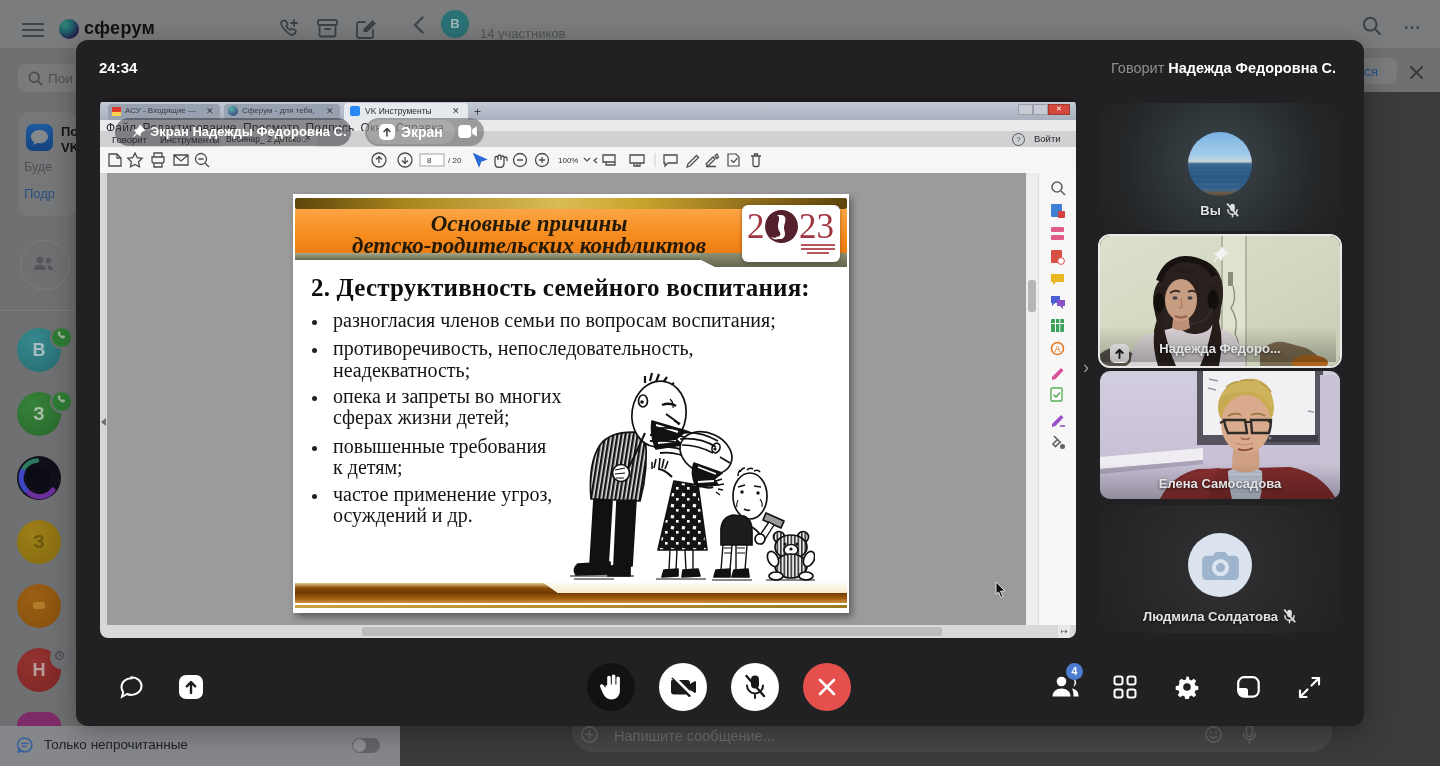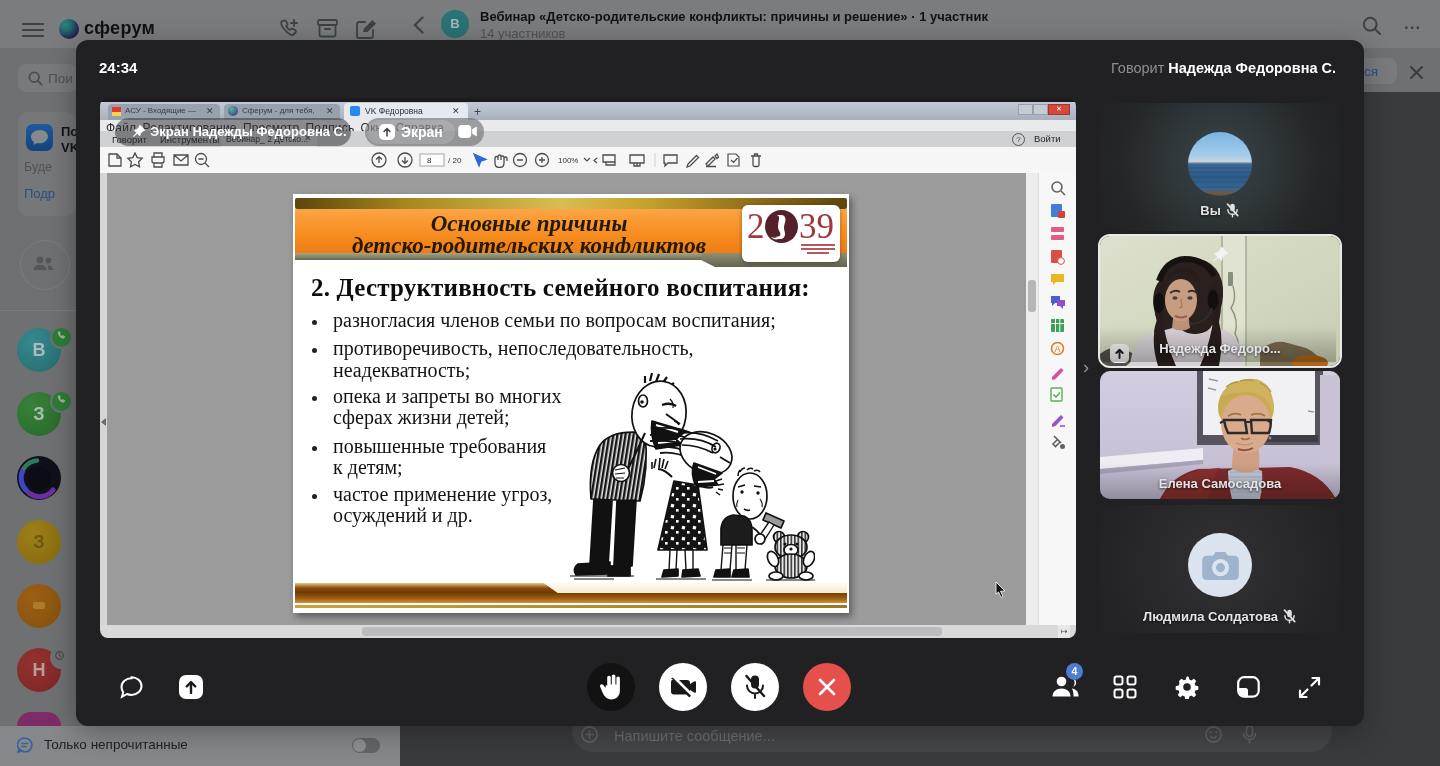--- a/index.html
+++ b/index.html
@@ -48,21 +48,20 @@
       <path d="M8 10h5" stroke-linecap="round"></path>
     </svg>
   <svg class="abs" style="left:355px;top:19px" width="21" height="21" viewBox="0 0 21 21" fill="none" stroke="#3d4248" stroke-width="1.8" stroke-linecap="round">
       <path d="M10 3H4a2 2 0 0 0-2 2v12a2 2 0 0 0 2 2h12a2 2 0 0 0 2-2v-6"></path>
       <path d="M8 13l1-3.5L17.5 1 21 4.5 12.5 13z" fill="#3d4248" stroke="none"></path>
     </svg>
   <svg class="abs" style="left:413px;top:16px" width="11" height="18" viewBox="0 0 11 18" fill="none" stroke="#43464a" stroke-width="2.4" stroke-linecap="round">
       <path d="M9.5 1.5 2 9l7.5 7.5"></path>
     </svg>
   <div class="abs" style="left:441px;top:10px;width:28px;height:28px;border-radius:50%;background:#2a7276;color:#9fb8ba;font-size:13px;font-weight:700;text-align:center;line-height:28px;">В</div>
-  <div class="abs dimtxt" style="left:480px;top:9px;font-size:13px;font-weight:700;color:#101214;white-space:nowrap;">Вебинар «Детско-родительские конфликты: причины и решение» · 1 участник</div>
   <div class="abs" style="left:480px;top:26px;font-size:13px;color:#515456;">14 участников</div>
   <svg class="abs" style="left:1362px;top:16px" width="20" height="20" viewBox="0 0 20 20" fill="none" stroke="#3d4248" stroke-width="2">
       <circle cx="8.2" cy="8.2" r="6.4"></circle>
       <path d="M13.2 13.2 18 18" stroke-linecap="round"></path>
     </svg>
   <div class="abs" style="left:1404px;top:14px;font-size:17px;font-weight:700;color:#3d4248;letter-spacing:1px;">...</div>
 
   <div class="abs" style="left:1345px;top:58px;width:52px;height:26px;border-radius:8px;background:#7a7b7d;"></div>
   <div class="abs" style="left:1364px;top:64px;font-size:13.5px;font-weight:500;color:#27518b;">ся</div>
   <svg class="abs" style="left:1409px;top:65px" width="15" height="15" viewBox="0 0 15 15" stroke="#393b3d" stroke-width="2" stroke-linecap="round">
@@ -153,21 +152,21 @@
       <div class="abs" style="left:8px;top:6px;width:112px;height:16px;border-radius:4px 4px 0 0;background:#98a1af;"></div>
       <div class="abs" style="left:12px;top:9px;width:9px;height:9px;background:linear-gradient(180deg,#e03c2e 55%,#f5d34f 55%);"></div>
       <div class="abs" style="left:25px;top:8px;width:76px;height:11px;overflow:hidden;font-size:8px;color:#383c42;">АСУ - Входящие — Янд</div>
       <div class="abs" style="left:106px;top:8px;font-size:9px;color:#3a3c40;">✕</div>
       <div class="abs" style="left:124px;top:6px;width:116px;height:16px;border-radius:4px 4px 0 0;background:#98a1af;"></div>
       <div class="abs" style="left:128px;top:8px;width:10px;height:10px;border-radius:50%;background:radial-gradient(circle at 35% 30%,#52b5a5,#3a2a7a);"></div>
       <div class="abs" style="left:142px;top:8px;width:78px;height:11px;overflow:hidden;font-size:8px;color:#383c42;">Сферум - для тебя, шко</div>
       <div class="abs" style="left:226px;top:8px;font-size:9px;color:#3a3c40;">✕</div>
       <div class="abs" style="left:244px;top:5px;width:124px;height:17px;border-radius:4px 4px 0 0;background:#e6e9ee;"></div>
       <div class="abs" style="left:250px;top:8px;width:10px;height:10px;border-radius:2px;background:#2787f5;"></div>
-      <div class="abs" style="left:265px;top:8px;width:80px;height:11px;overflow:hidden;font-size:8.5px;color:#2a2c30;">VK Федоровна</div>
+      <div class="abs" style="left:265px;top:8px;width:80px;height:11px;overflow:hidden;font-size:8.5px;color:#2a2c30;">VK Инструменты</div>
       <div class="abs" style="left:352px;top:8px;font-size:9px;color:#3a3c40;">✕</div>
       <div class="abs" style="left:374px;top:7px;font-size:12px;color:#3f4246;">+</div>
       <div class="abs" style="left:918px;top:6px;width:13px;height:9px;background:#c6cbd4;border:1px solid #9aa0ab;"></div>
       <div class="abs" style="left:933px;top:6px;width:13px;height:9px;background:#c6cbd4;border:1px solid #9aa0ab;"></div>
       <div class="abs" style="left:948px;top:6px;width:20px;height:9px;background:#d5483c;border:1px solid #a03a30;color:#fff;font-size:7px;line-height:8px;text-align:center;">✕</div>
       <div class="abs" style="left:0;top:22px;width:976px;height:11px;background:#e9eaec;"></div>
       <div class="abs" style="left:6px;top:23px;font-size:12px;color:#2c2e32;letter-spacing:.2px;word-spacing:6px;">Файл Редактирование Просмотр Подпись Окно Справка</div>
       <div class="abs" style="left:0;top:33px;width:976px;height:16px;background:#cfd1d3;"></div>
       <div class="abs" style="left:12px;top:36px;font-size:9.5px;color:#242628;">Говорит</div>
       <div class="abs" style="left:60px;top:36px;font-size:9.5px;color:#242628;">Инструменты</div>
@@ -277,21 +276,21 @@
         <div class="abs" style="left:16px;top:19px;width:440px;text-align:center;font-family:'Liberation Serif',serif;font-style:italic;font-weight:700;font-size:23px;color:#241a06;line-height:21.5px;">Основные причины<br>детско-родительских конфликтов</div>
         <div class="abs" style="left:2px;top:59px;width:552px;height:7px;background:linear-gradient(180deg,#a5a58a,#828266 60%,#686852);"></div>
         <div class="abs" style="left:408px;top:59px;width:146px;height:14px;background:linear-gradient(180deg,#8f8f72,#646450);clip-path:polygon(0 0,100% 0,100% 100%,14px 100%,0 50%);"></div>
         <div class="abs" style="left:449px;top:11px;width:98px;height:57px;border-radius:6px;background:#fff;box-shadow:0 1px 4px rgba(0,0,0,.35);"></div>
         <div class="abs" style="left:454px;top:13px;font-family:'Liberation Serif',serif;font-size:35px;color:#a03640;">2</div>
         <div class="abs" style="left:472px;top:16px;width:33px;height:33px;border-radius:50%;background:#54202b;"></div>
         <svg class="abs" style="left:476px;top:19px" width="26" height="28" viewBox="0 0 26 28" fill="#fdfdfd">
             <path d="M12 2c3 0 4.5 2 4.5 4.5 0 3-1.5 5-1.5 8 0 2.5 1 4.5 1 6.5 0 3-2 5-5 5-2 0-3.5-1-4-2.5 1.5.5 3 .2 3.8-.8.9-1.2.6-2.7-.3-4.2-1-1.7-1.7-3.5-1.5-5.8C9.2 9 10.5 6 10 4.2 9.7 3 9 2.4 8 2.2 9 2 10.7 2 12 2z"></path>
             <path d="M9.5 23.5c-2.5 1.5-5 1.6-7.5.5 1.8 2.3 4.6 3 7.8 2z"></path>
           </svg>
-        <div class="abs" style="left:506px;top:13px;font-family:'Liberation Serif',serif;font-size:35px;color:#a03640;">39</div>
+        <div class="abs" style="left:506px;top:13px;font-family:'Liberation Serif',serif;font-size:35px;color:#a03640;">23</div>
         <div class="abs" style="left:508px;top:50px;width:34px;height:2px;background:#b5575c;"></div>
         <div class="abs" style="left:508px;top:54px;width:34px;height:2px;background:#b5575c;"></div>
         <div class="abs" style="left:514px;top:58px;width:22px;height:2px;background:#b5575c;"></div>
         <div class="abs" style="left:18px;top:80px;font-family:'Liberation Serif',serif;font-weight:700;font-size:25px;letter-spacing:.2px;color:#0d0d0d;white-space:nowrap;">2. Деструктивность семейного воспитания:</div>
         <div class="abs sld" style="top:125.5px;"></div>
         <div class="abs slb" style="top:114.5px;">разногласия членов семьи по вопросам воспитания;</div>
         <div class="abs sld" style="top:154px;"></div>
         <div class="abs slb" style="top:143px;">противоречивость, непоследовательность,</div>
         <div class="abs slb" style="top:164.5px;">неадекватность;</div>
         <div class="abs sld" style="top:201.5px;"></div>

